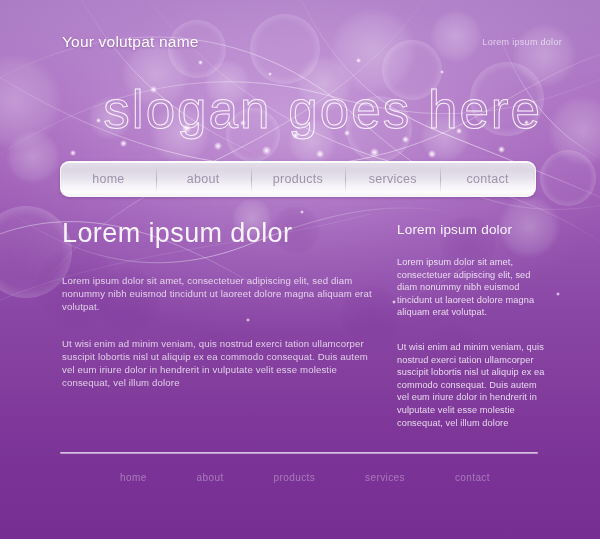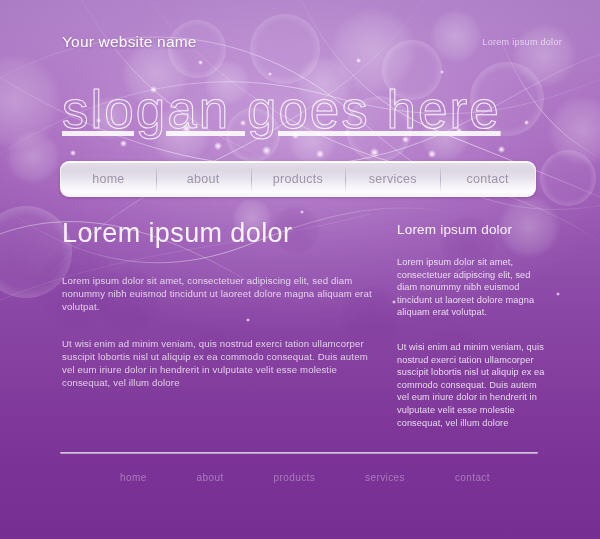--- a/index.html
+++ b/index.html
@@ -74,30 +74,29 @@
     font-size: 9px;
     color: rgba(255,255,255,0.62);
     letter-spacing: 0.3px;
   }
 
   .slogan {
     position: absolute;
     left: 62px;
     top: 82px;
     width: 480px;
-    text-align: left;
+    text-align: right;
     font-size: 53px;
     line-height: 56px;
     font-weight: 300;
     letter-spacing: 2px;
     color: rgba(255,255,255,0.0);
     -webkit-text-stroke: 1px rgba(255,255,255,0.88);
     text-stroke: 1px rgba(255,255,255,0.88);
     white-space: nowrap;
-    text-decoration: underline;
   }
 
   
   .navbar {
     position: absolute;
     left: 60px;
     top: 161px;
     width: 476px;
     height: 36px;
     border-radius: 9px;
@@ -304,21 +303,21 @@
     <div class="spark" style="left:268px; top:72px;  width:4px;  height:4px;"></div>
     <div class="spark" style="left:356px; top:58px;  width:5px;  height:5px;"></div>
     <div class="spark" style="left:440px; top:70px;  width:4px;  height:4px;"></div>
     <div class="spark" style="left:300px; top:210px; width:4px;  height:4px;"></div>
     <div class="spark" style="left:246px; top:318px; width:4px;  height:4px;"></div>
     <div class="spark" style="left:392px; top:300px; width:4px;  height:4px;"></div>
     <div class="spark" style="left:86px;  top:228px; width:4px;  height:4px;"></div>
     <div class="spark" style="left:556px; top:292px; width:4px;  height:4px;"></div>
   </div>
 
-  <div class="site-name">Your website name</div>
+  <div class="site-name">Your volutpat name</div>
   <div class="header-right">Lorem ipsum dolor</div>
 
   <div class="slogan">slogan goes here</div>
 
   <nav class="navbar">
     <div class="nav-item">home</div>
     <div class="nav-item">about</div>
     <div class="nav-item">products</div>
     <div class="nav-item">services</div>
     <div class="nav-item">contact</div>

